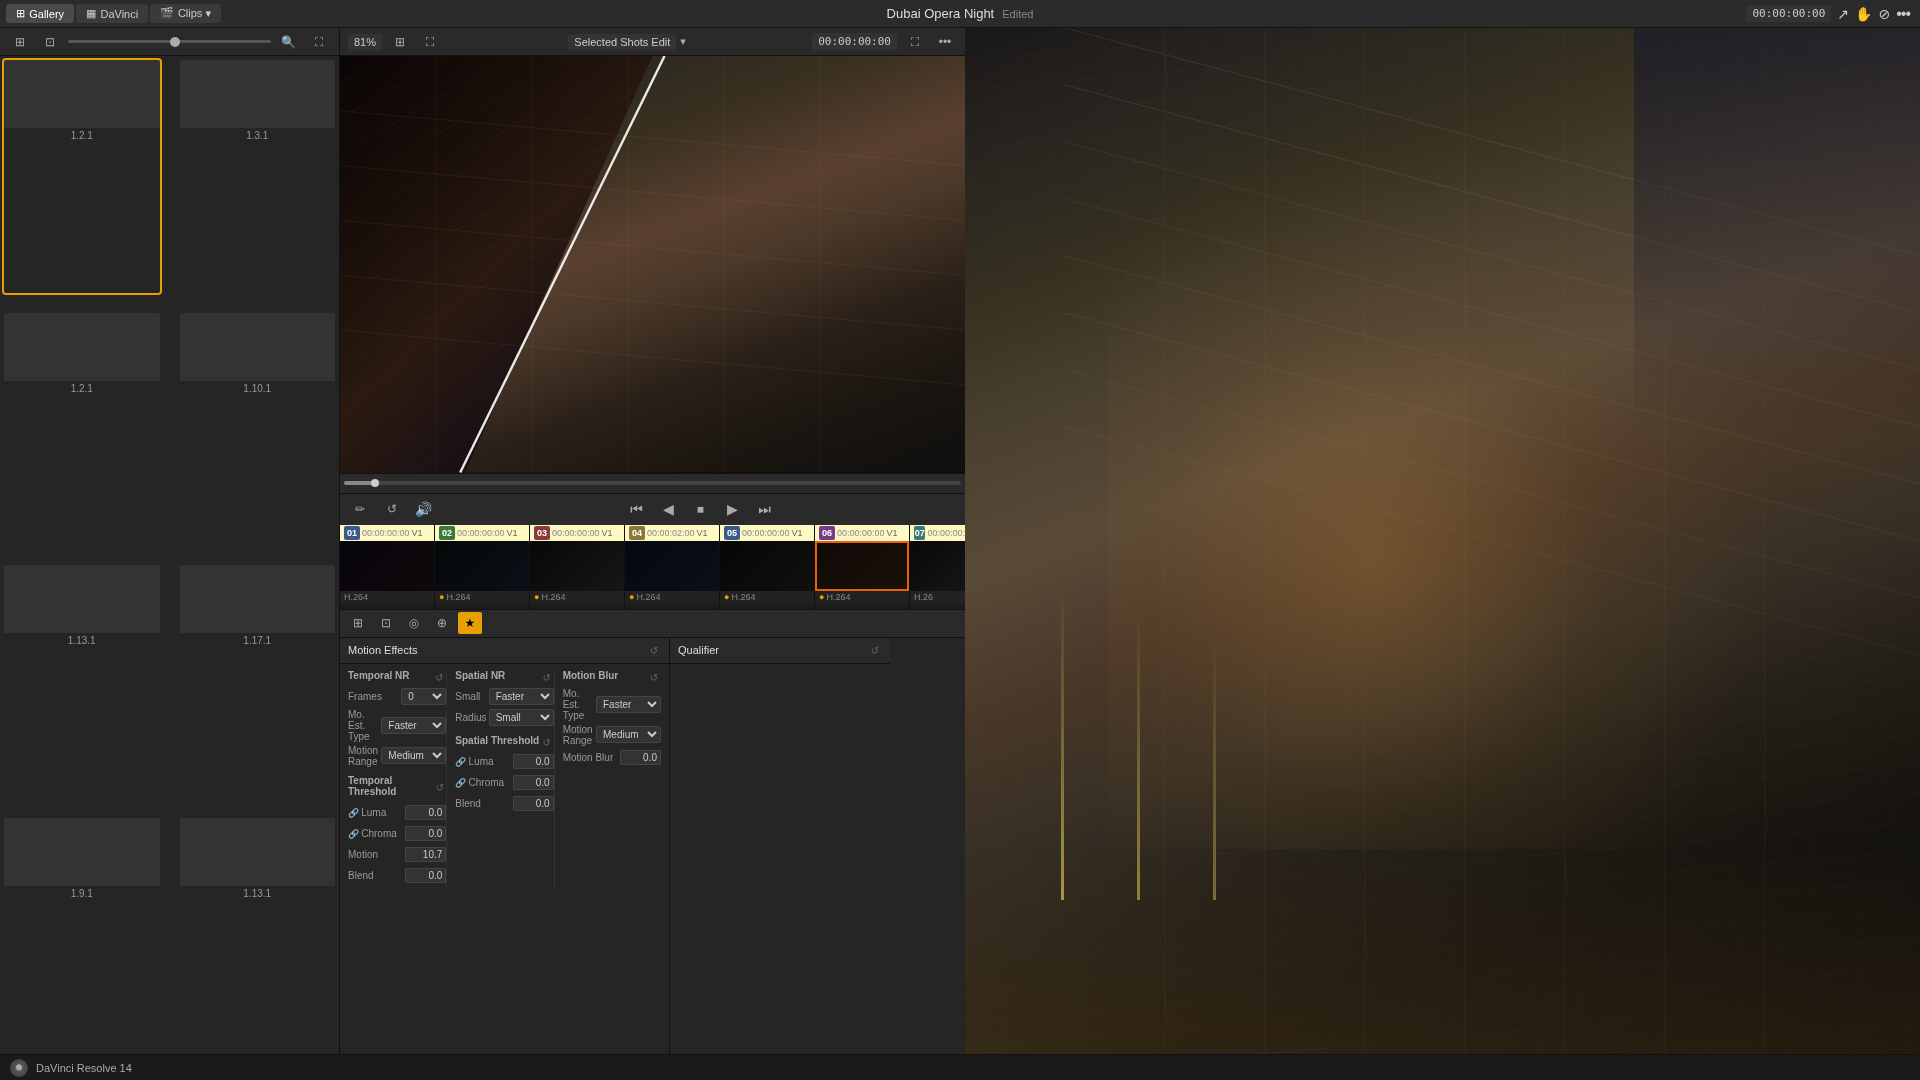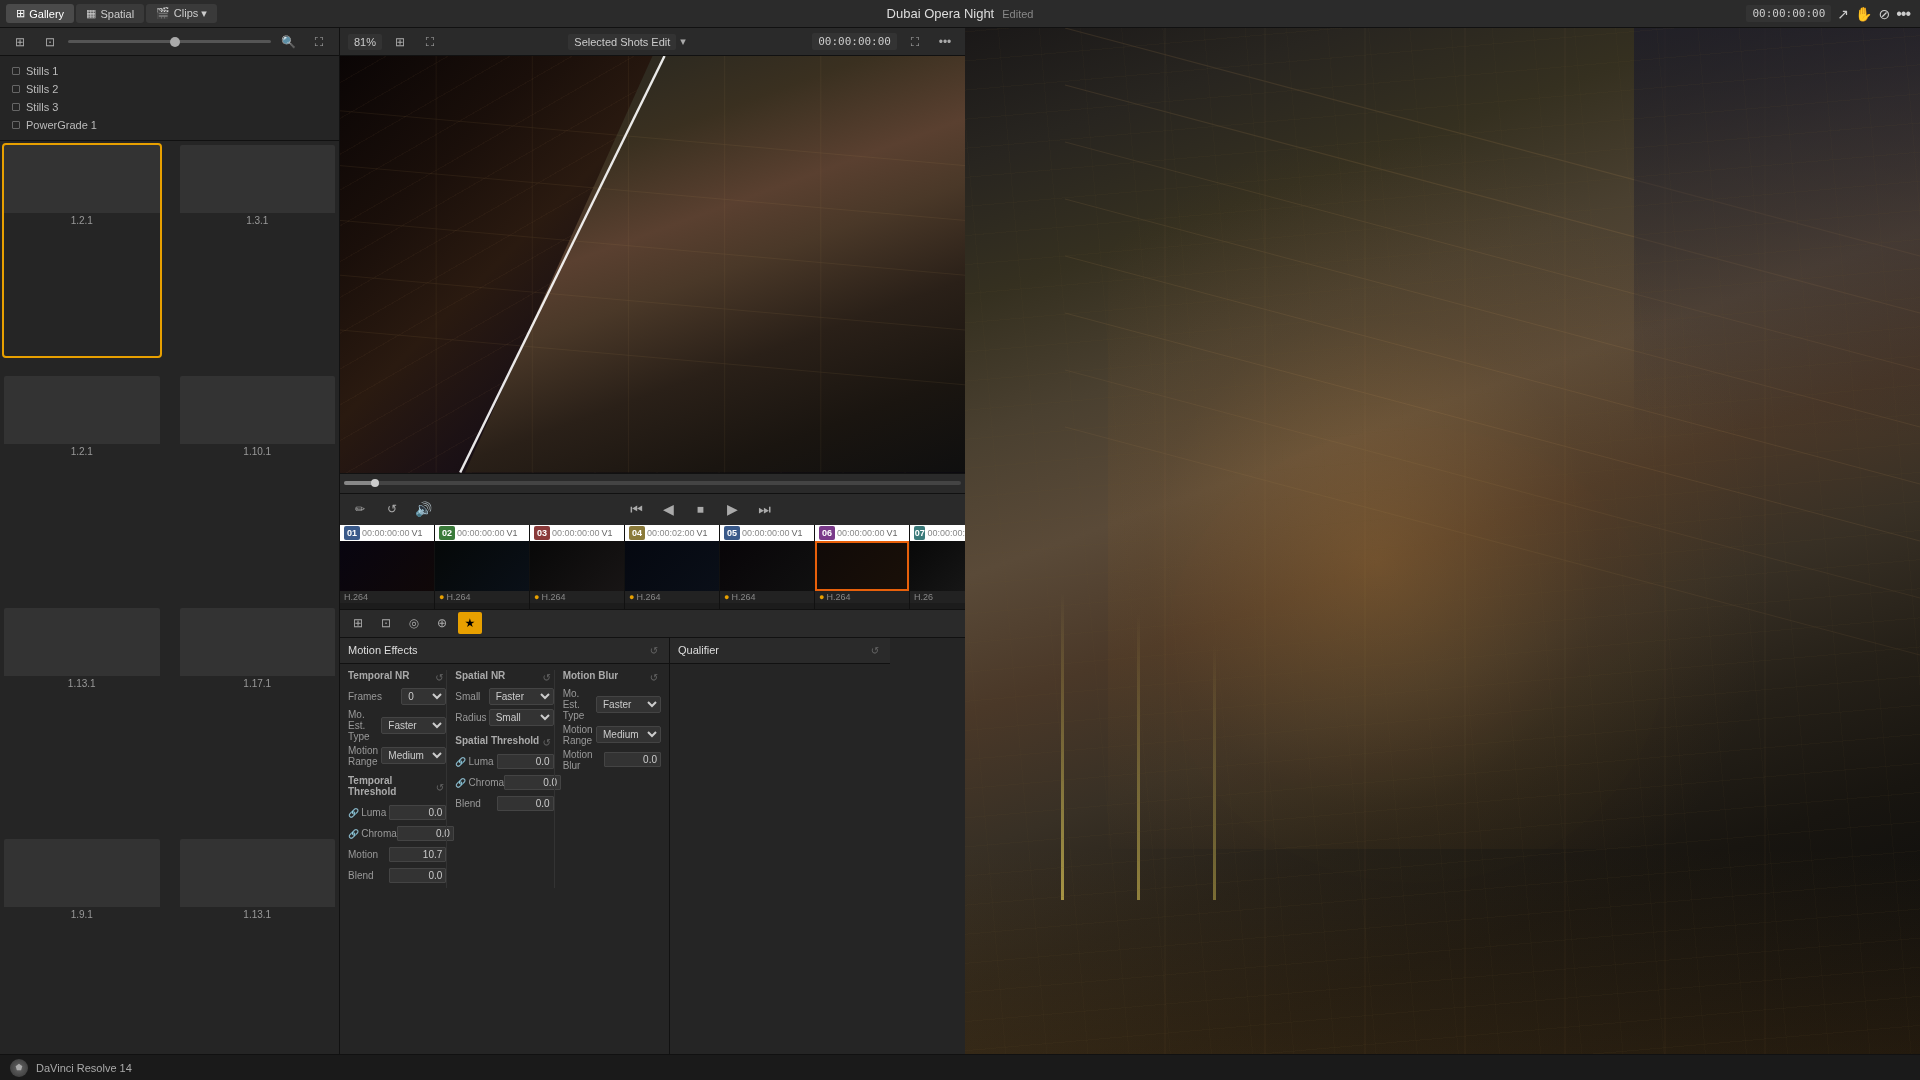--- a/index.html
+++ b/index.html
@@ -325,21 +325,21 @@
       border-right: 1px solid #111;
       position: relative;
     }
     .clip-header {
       display: flex;
       align-items: center;
       gap: 2px;
       padding: 1px 4px;
       font-size: 9px;
       color: #888;
-      background: #ffffff;
+      background: #fef9c3;
     }
     .clip-num {
       width: 16px;
       height: 14px;
       border-radius: 2px;
       display: flex;
       align-items: center;
       justify-content: center;
       font-size: 9px;
       font-weight: bold;
@@ -658,38 +658,38 @@
       width: 65px;
     }
 
     .num-input {
       background: #333;
       border: 1px solid #444;
       border-radius: 1px;
       color: #ccc;
       font-size: 10px;
       padding: 1px 3px;
-      width: 57px;
+      width: 41px;
       text-align: right;
     }
   </style>
 </head>
 <body>
 
 <div class="page-wrapper">
 
   <div class="header-area">
     <div style="display:flex;align-items:center;gap:2px;padding-left:6px;">
       <div class="tab-btn active">
         <span>⊞</span>
         <span>Gallery</span>
       </div>
       <div class="tab-btn">
         <span>▦</span>
-        <span>Spatial</span>
+        <span>DaVinci</span>
       </div>
       <div class="tab-btn">
         <span>🎬</span>
         <span>Clips ▾</span>
       </div>
     </div>
     <div class="top-bar-center">
       <span>Dubai Opera Night</span>
       <span class="edited-badge">Edited</span>
     </div>
@@ -711,38 +711,20 @@
         <button class="toolbar-btn">⊡</button>
         <div style="flex:1;display:flex;align-items:center;justify-content:center;">
           <div class="zoom-slider">
             <div class="zoom-thumb"></div>
           </div>
         </div>
         <button class="toolbar-btn">🔍</button>
         <button class="toolbar-btn">⛶</button>
       </div>
 
-      <div class="gallery-list">
-        <div class="gallery-item">
-          <div class="dot"></div>
-          <span>Stills 1</span>
-        </div>
-        <div class="gallery-item">
-          <div class="dot"></div>
-          <span>Stills 2</span>
-        </div>
-        <div class="gallery-item">
-          <div class="dot"></div>
-          <span>Stills 3</span>
-        </div>
-        <div class="gallery-item">
-          <div class="dot"></div>
-          <span>PowerGrade 1</span>
-        </div>
-      </div>
 
       <div class="stills-grid">
 
         <div class="still-thumb selected">
           <div class="thumb-img t1"></div>
           <div class="thumb-label">1.2.1</div>
         </div>
         <div class="still-thumb">
           <div class="thumb-img t2"></div>
           <div class="thumb-label">1.3.1</div>

